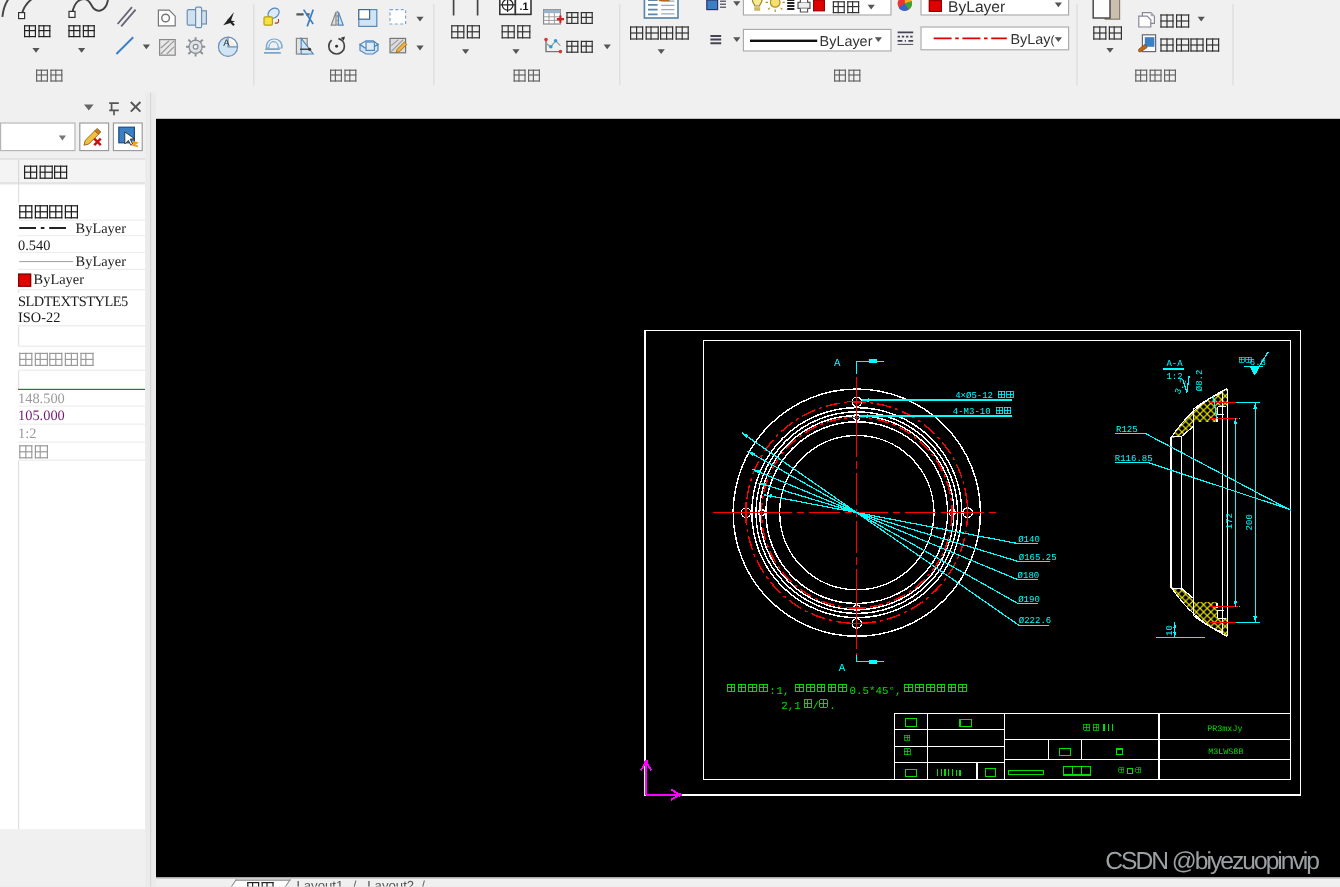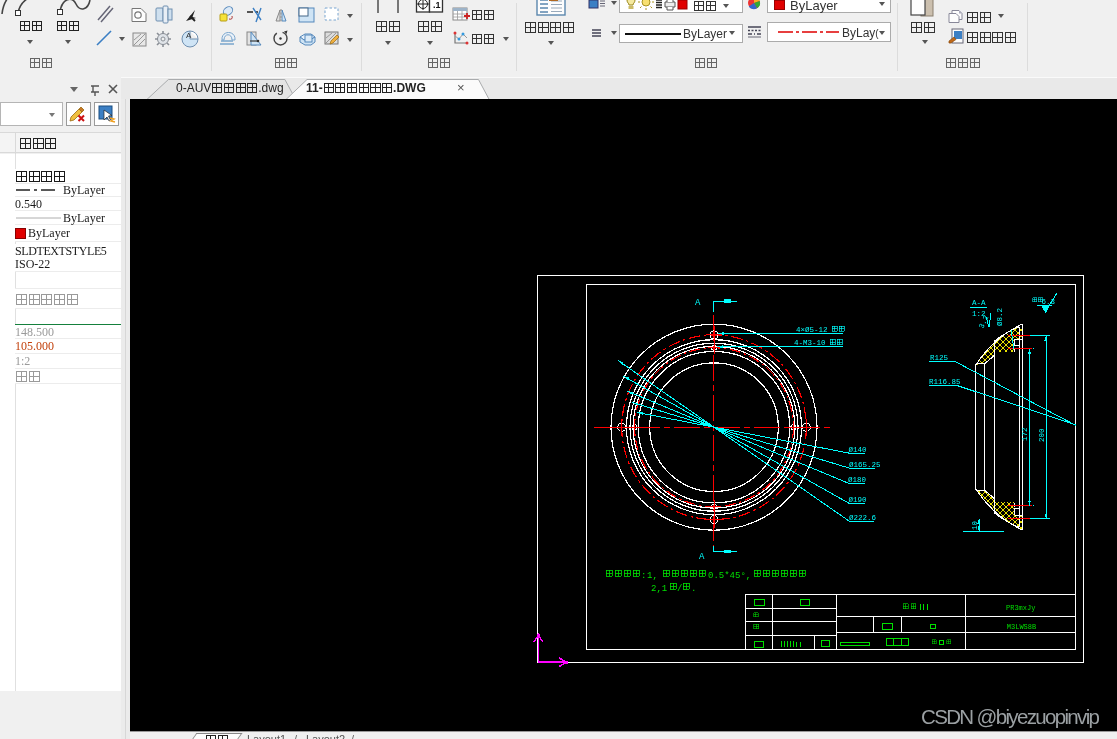--- a/index.html
+++ b/index.html
@@ -265,36 +265,27 @@
   <div class="prow" style="top:43px;height:14px">0.540</div>
   <div class="prow" style="top:57px;height:14px">
     <svg width="48" height="11" style="vertical-align:-1px" xmlns="http://www.w3.org/2000/svg">
             <path d="M1 6 h45" stroke="#999" stroke-width="0.8"></path>
           </svg>ByLayer</div>
   <div class="prow" style="top:71px;height:17px;line-height:17px"><span style="display:inline-block;width:11px;height:11px;background:#e00000;border:1px solid #800;vertical-align:-2px;margin-right:2px"></span>ByLayer</div>
   <div class="prow" style="top:90px;letter-spacing:-0.4px">SLDTEXTSTYLE5</div>
   <div class="prow" style="top:103px">ISO-22</div>
   <div class="prow" style="top:134px;height:21px;line-height:21px;color:#9a9a9a;font-size:13px;font-family:'Liberation Sans';border-top:1px solid #ececec"><span class="h"></span><span class="h"></span><span class="h"></span><span class="h"></span><span class="h"></span></div>
   <div class="prow" style="top:170px;color:#9a9a9a;border-top:1px solid #15803d">148.500</div>
-  <div class="prow" style="top:185px;color:#c2410c">105.000</div>
+  <div class="prow" style="top:185px;color:#701a75">105.000</div>
   <div class="prow" style="top:200px;color:#9a9a9a">1:2</div>
   <div class="prow" style="top:215px;color:#9a9a9a;font-size:13px;font-family:'Liberation Sans'"><span class="h"></span><span class="h"></span></div>
  </div>
 </div>
 <div id="gapstrip" class="abs"></div>
 <div id="gapline" class="abs"></div>
-<div id="tabstrip" class="abs">
- <svg width="996" height="22" xmlns="http://www.w3.org/2000/svg" style="position:absolute;left:0;top:0">
-  <polygon points="25.9,21.5 47.4,1.5 163.9,1.5 174.7,21.5" fill="#e4e4e4" stroke="#a9abad" stroke-width="1"></polygon>
-  <polygon points="165,21.5 186,1.5 357.5,1.5 368.2,21.5" fill="#fbfbfb" stroke="#a9abad" stroke-width="1"></polygon>
- </svg>
- <div class="tabtxt" style="left:55px">0-AUV<span class="h"></span><span class="h"></span><span class="h"></span><span class="h"></span>.dwg</div>
- <div class="tabtxt" style="left:185px;font-weight:bold">11-<span class="h"></span><span class="h"></span><span class="h"></span><span class="h"></span><span class="h"></span><span class="h"></span>.DWG</div>
- <div class="tabtxt" style="left:336px;color:#555;font-size:13px;top:2px">×</div>
-</div>
 <div id="canvas" class="abs">
 <svg id="cv" width="987" height="632" viewBox="0 0 987 632" xmlns="http://www.w3.org/2000/svg">
 <defs>
  <g id="hz" stroke-width="1">
             <path d="M0 0 h8 M0 4 h8 M0 8 h8 M0 0 v8 M4 0 v8 M8 0 v8" fill="none"></path>
           </g>
  <pattern id="ht" width="6" height="6" patternUnits="userSpaceOnUse">
    <path d="M-1.5 7.5 L7.5 -1.5 M-1.5 -1.5 L7.5 7.5" stroke="#e8e000" stroke-width="1"></path>
  </pattern>
 </defs>

